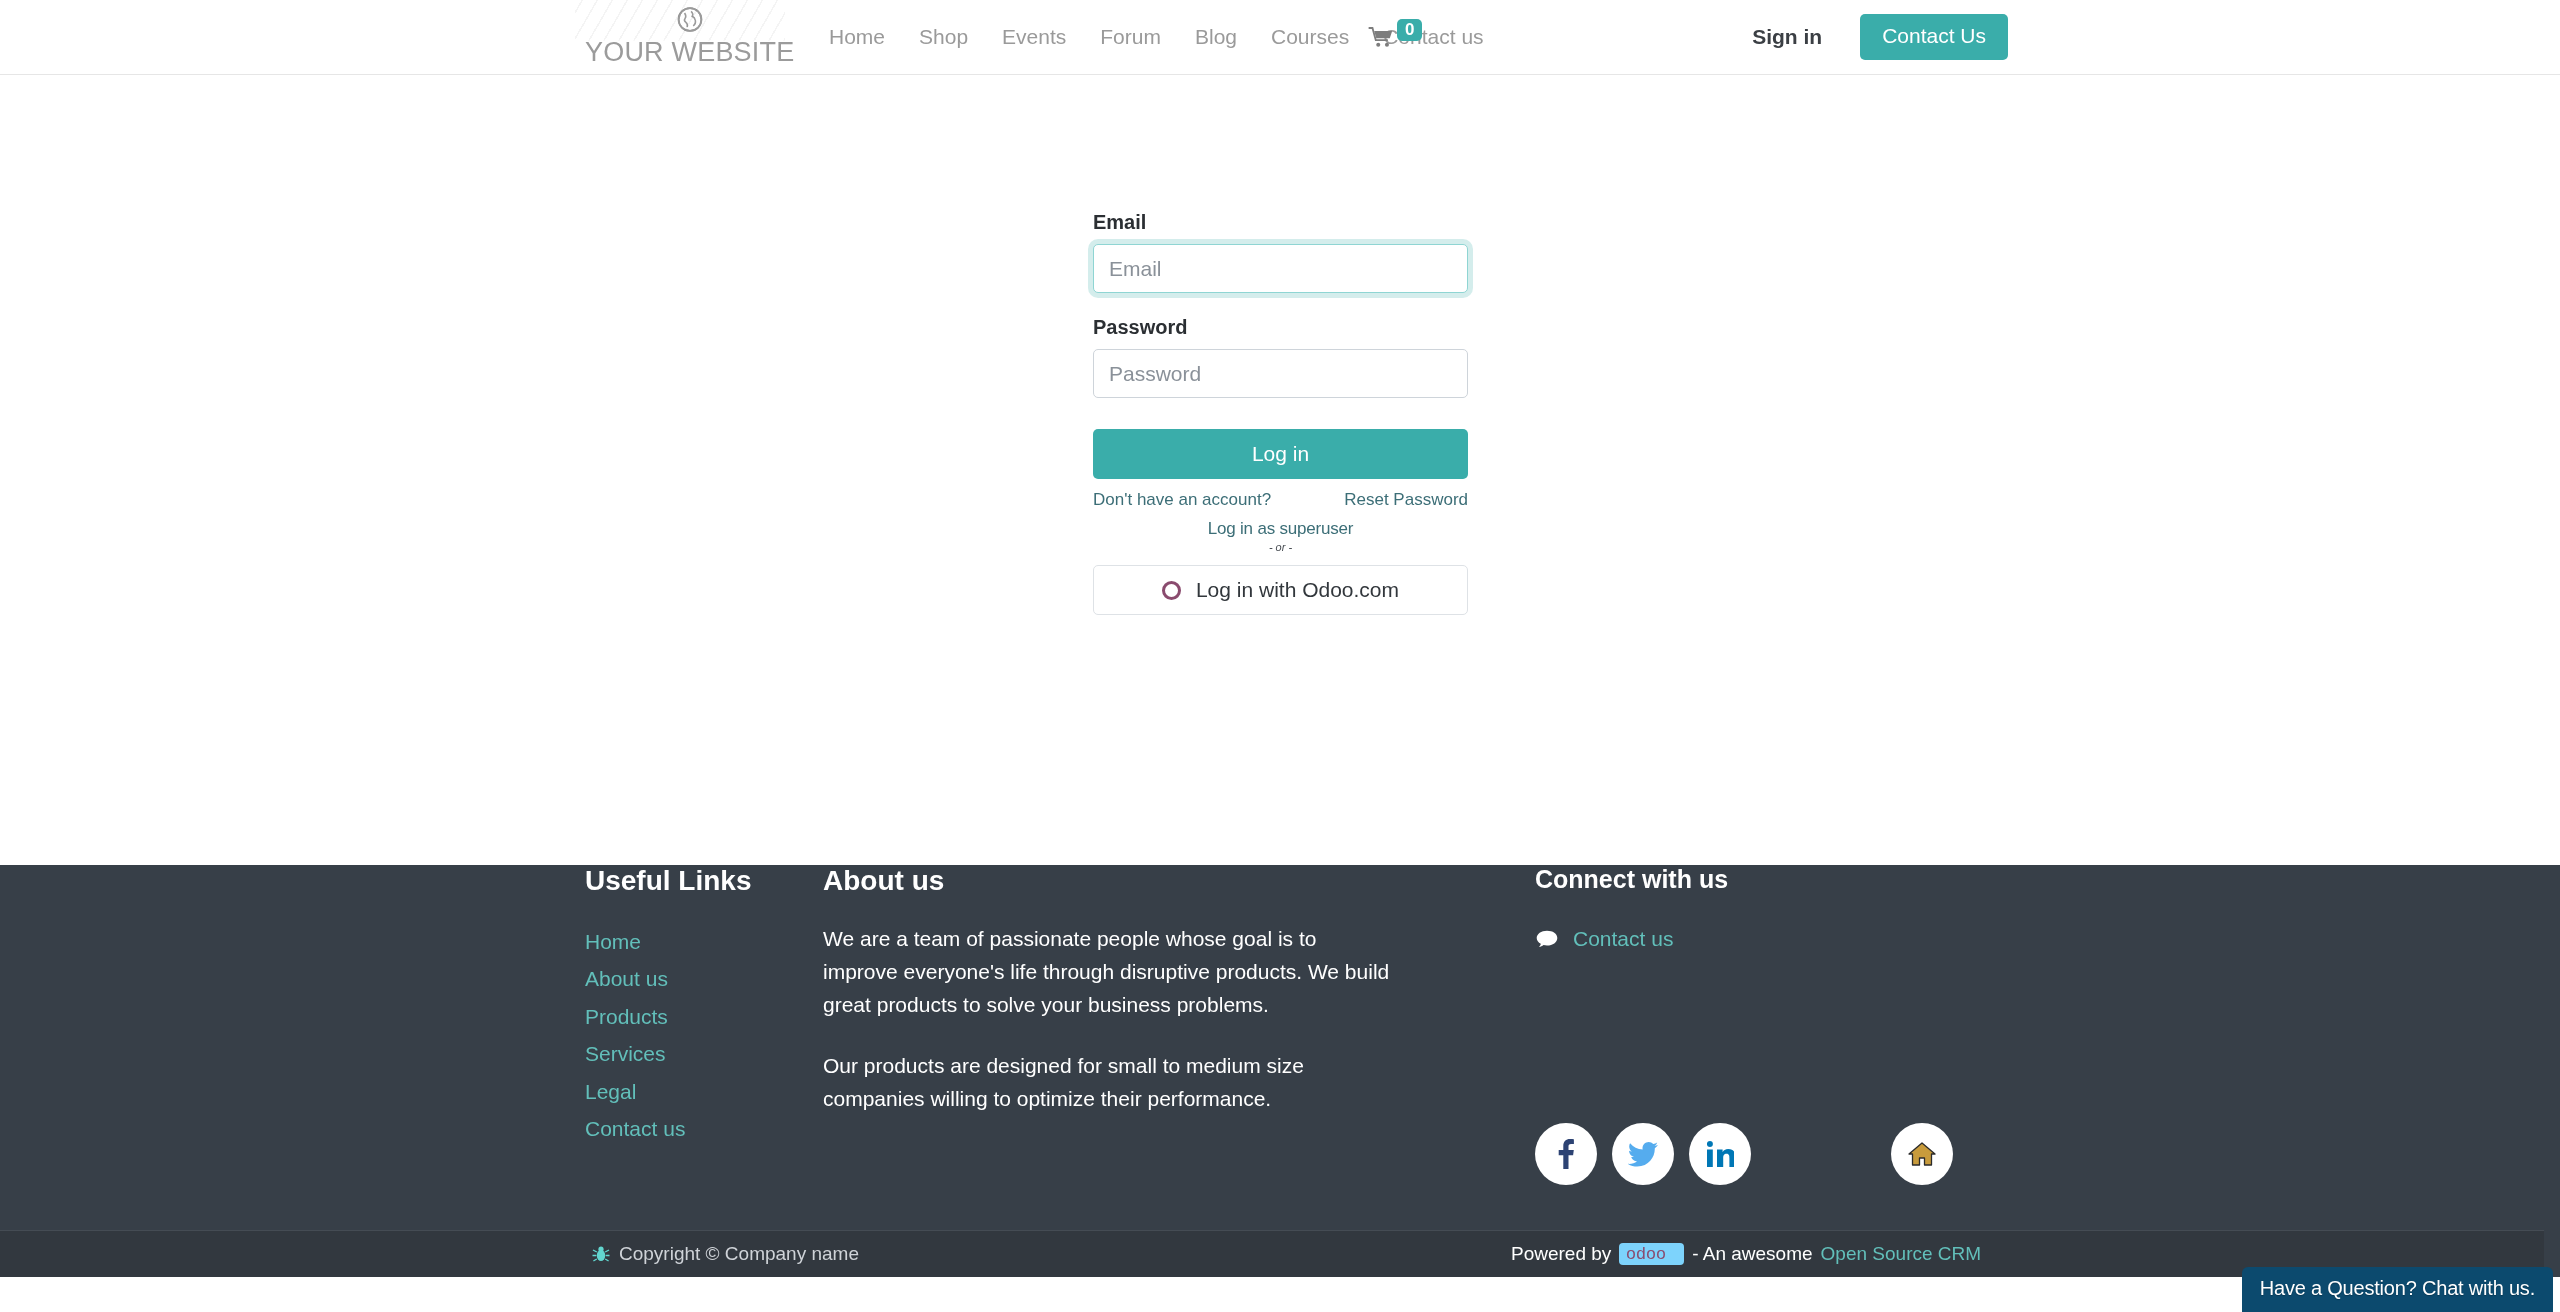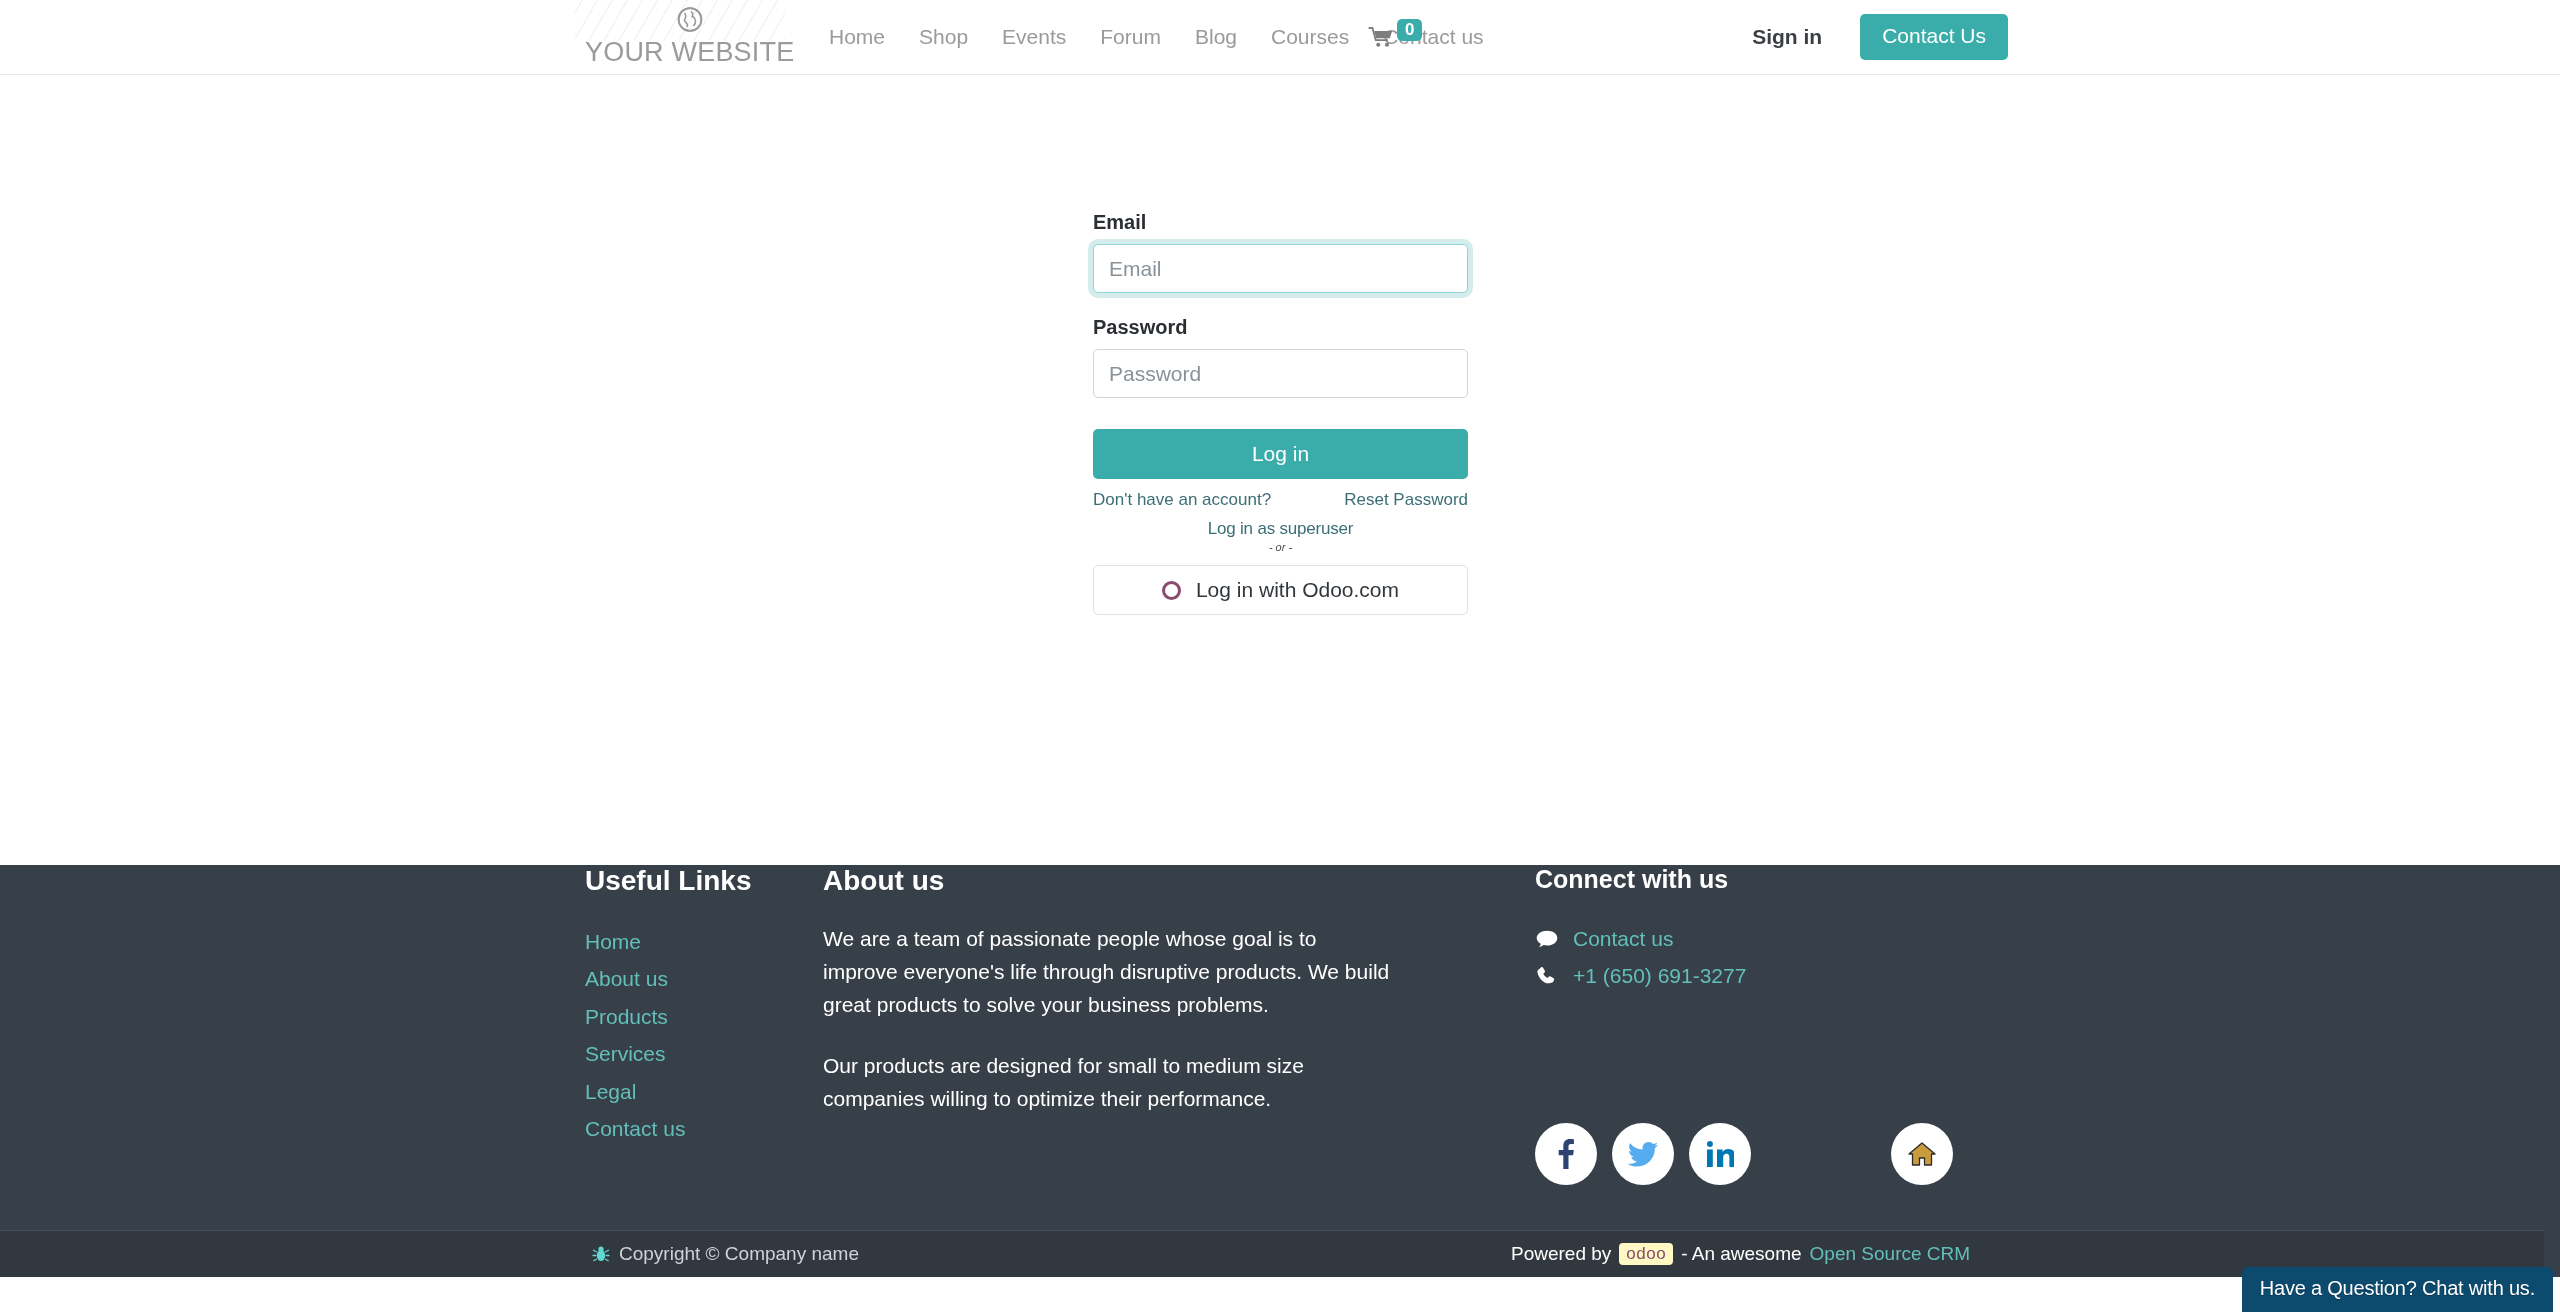--- a/index.html
+++ b/index.html
@@ -331,23 +331,23 @@
     top: 50%;
     transform: translateY(-50%);
     display: flex;
     align-items: center;
     gap: 8px;
     font-size: 19px;
     color: #ffffff;
     white-space: nowrap;
   }
   .odoo-logo-box {
-    background: #fef9c3;
+    background: #7dd3fc;
     border-radius: 4px;
-    padding: 2px 7px 3px 7px;
+    padding: 2px 18px 3px 7px;
     display: inline-flex;
     align-items: center;
     line-height: 1;
   }
   .odoo-logo-box span {
     font-size: 17px;
     color: #8a8a8a;
     letter-spacing: .5px;
     font-weight: 400;
   }
@@ -475,28 +475,20 @@
       <div class="f-contact-row">
         <span class="f-contact-icon">
           <svg width="22" height="18" viewBox="0 0 22 18">
             <path d="M11 0.8C5.2 0.8 0.7 4 0.7 8c0 2.4 1.6 4.5 4.1 5.8-.2 1.3-.9 2.4-1.8 3.2 1.7-.2 3.3-.9 4.5-1.9 1.1.3 2.3.5 3.5.5 5.8 0 10.3-3.2 10.3-7.6S16.8.8 11 .8z" fill="#ffffff"></path>
           </svg>
         </span>
         <a class="f-contact-link">Contact us</a>
       </div>
 
 
-      <div class="f-contact-row">
-        <span class="f-contact-icon">
-          <svg width="20" height="20" viewBox="0 0 20 20">
-            <path d="M4.2 1.2c.8-.4 1.7-.1 2.1.7l1.5 2.8c.4.7.2 1.6-.5 2.1l-1 .7c.8 2 2.4 3.6 4.4 4.4l.7-1c.5-.7 1.4-.9 2.1-.5l2.8 1.5c.8.4 1.1 1.3.7 2.1l-.9 1.8c-.4.8-1.3 1.2-2.2 1C8.3 19.4 1.6 12.7.4 5.9c-.2-.9.2-1.8 1-2.2l2.8-2.5z" fill="#ffffff"></path>
-          </svg>
-        </span>
-        <a class="f-contact-link">+1 (650) 691-3277</a>
-      </div>
     </div>
 
     <div class="socials">
       <a class="social-btn">
         <svg width="16" height="30" viewBox="0 0 16 30">
           <path d="M10.5 30V16.3h4.6l.7-5.3h-5.3V7.6c0-1.5.4-2.6 2.6-2.6h2.8V.2C15.4.1 13.8 0 11.9 0 8 0 5.3 2.4 5.3 6.9V11H.7v5.3h4.6V30z" fill="#2d4373"></path>
         </svg>
       </a>
       <a class="social-btn">
         <svg width="30" height="25" viewBox="0 0 30 25">

